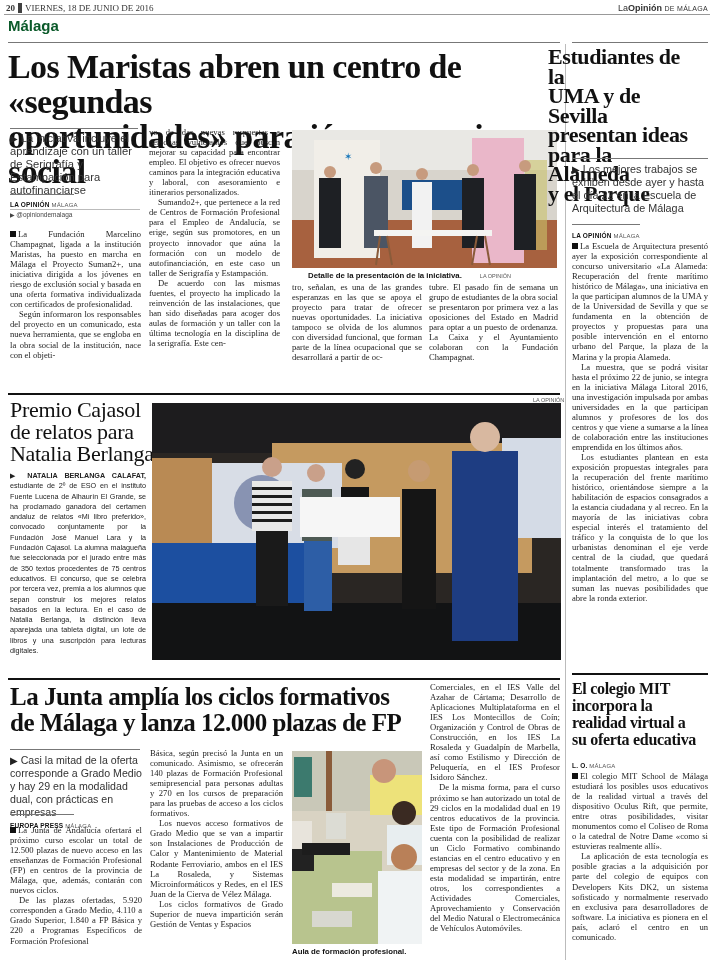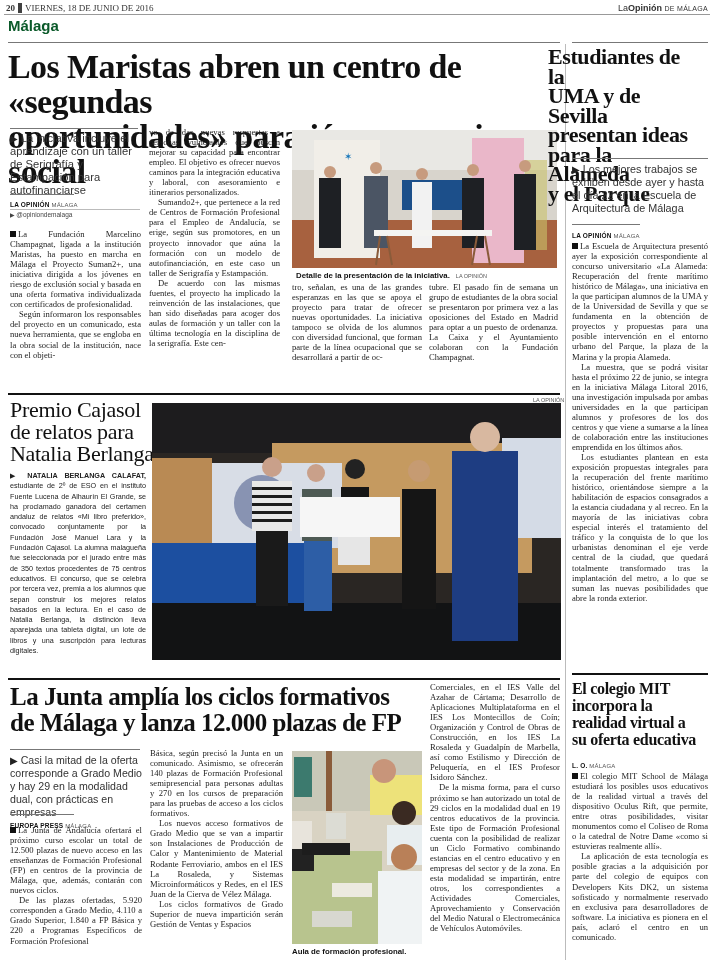--- a/index.html
+++ b/index.html
@@ -94,21 +94,21 @@
     </g>
     <rect x="82" y="100" width="118" height="6" fill="#f4f4f2"></rect>
     <g stroke="#8a5b3a" stroke-width="2">
         <line x1="88" y1="106" x2="84" y2="135"></line>
         <line x1="95" y1="106" x2="100" y2="135"></line>
         <line x1="185" y1="106" x2="180" y2="135"></line>
         <line x1="193" y1="106" x2="198" y2="135"></line>
       </g>
   </svg>
 </div>
-<div class="abs caption" style="left:292px;top:271px"><span style="font-weight:bold;font-size:7.8px;color:#111;margin:4px">Detalle de la presentación de la iniciativa.</span><span>LA OPINIÓN</span></div>
+<div class="abs caption" style="left:292px;top:271px"><span style="font-weight:bold;font-size:7.8px;color:#111;margin:16px">Detalle de la presentación de la iniciativa.</span><span>LA OPINIÓN</span></div>
 
 <div class="abs body" style="left:292px;top:282px;width:130px">
   <p class="first">tro, señalan, es una de las grandes esperanzas en las que se apoya el proyecto para tratar de ofrecer nuevas oportunidades. La iniciativa tampoco se olvida de los alumnos con diversidad funcional, que forman parte de la línea ocupacional que se desarrollará a partir de oc-</p>
 </div>
 <div class="abs body" style="left:429px;top:282px;width:129px">
   <p class="first">tubre. El pasado fin de semana un grupo de estudiantes de la obra social se presentaron por primera vez a las oposiciones del Estado en Madrid para optar a un puesto de ordenanza. La Caixa y el Ayuntamiento colaboran con la Fundación Champagnat.</p>
 </div>
 
 <div class="abs rule-thick" style="left:8px;top:393px;width:552px"></div>
 <div class="abs hl-sans" style="left:10px;top:399px;font-size:22px;line-height:22px;width:145px">

